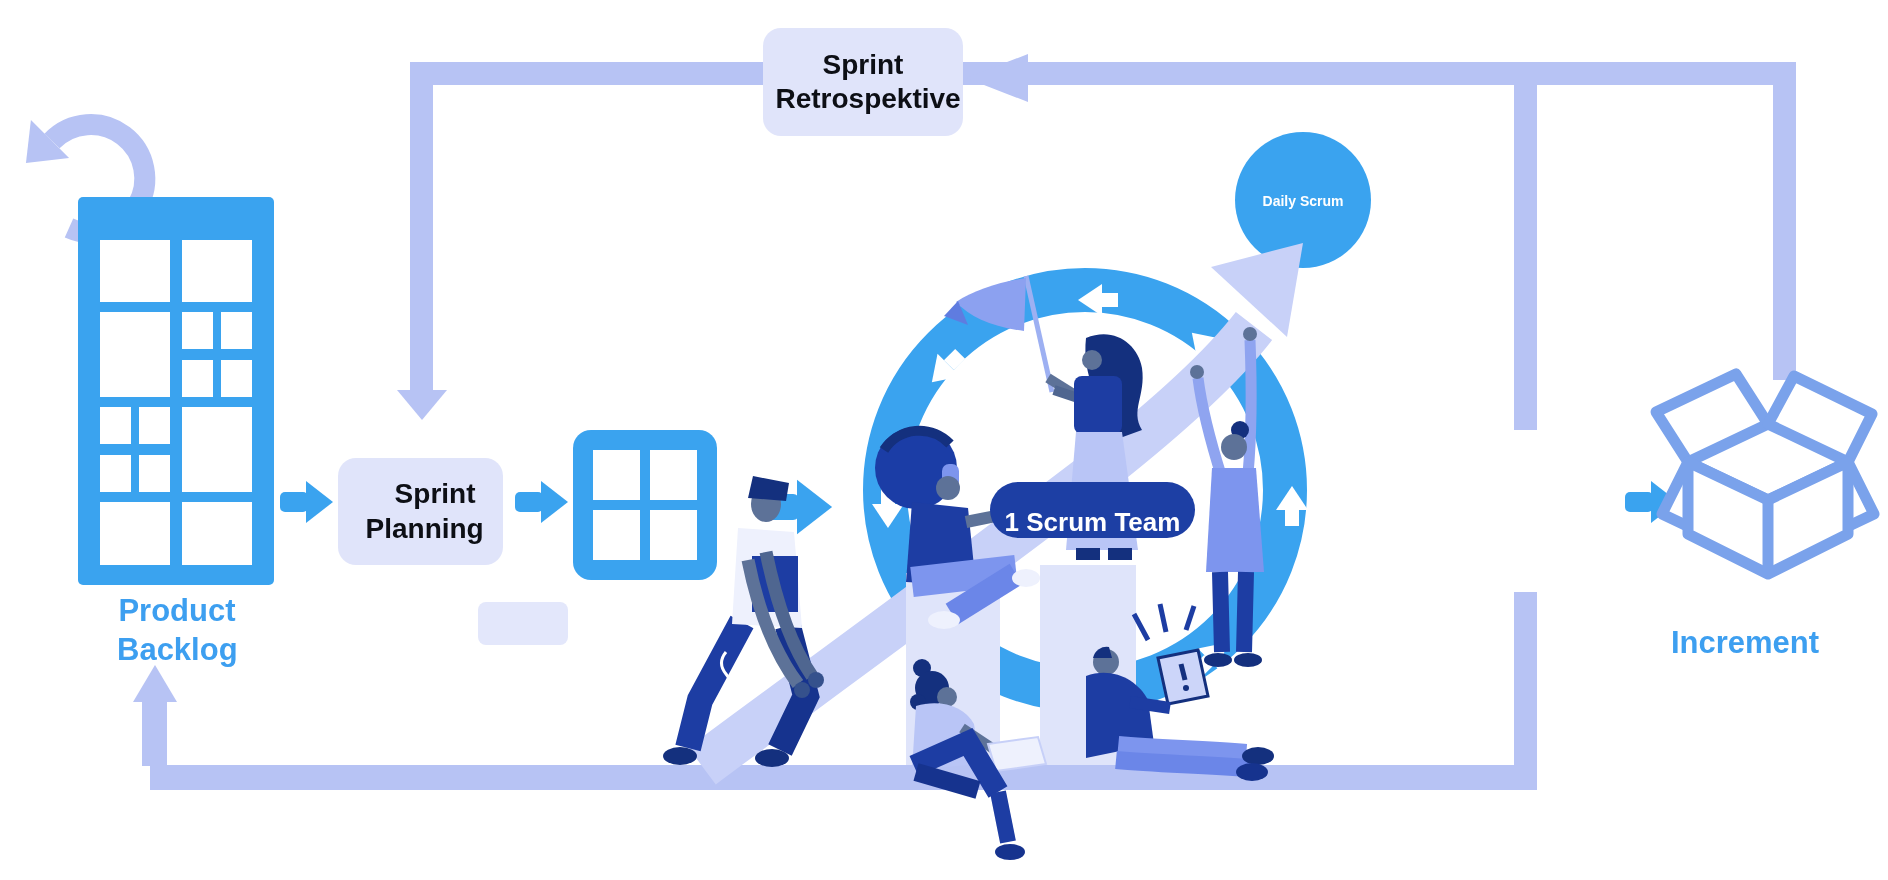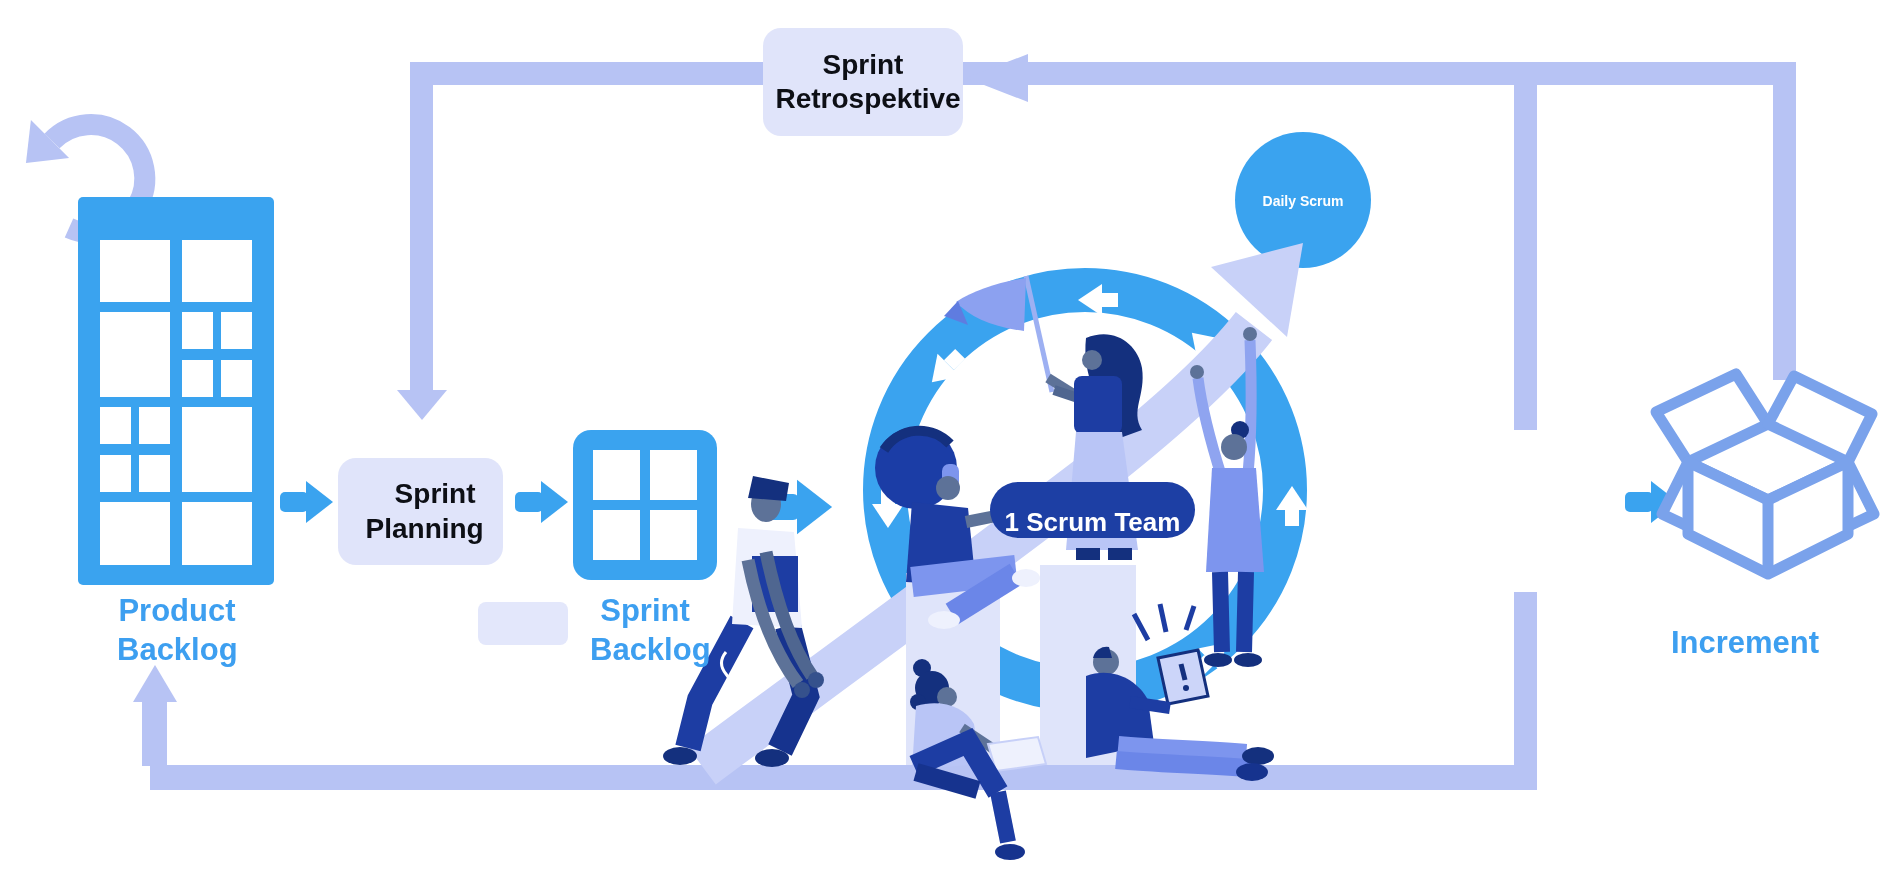--- a/index.html
+++ b/index.html
@@ -275,23 +275,20 @@
 
     <div class="fbox" style="left:338px;top:450px;width:165px;height:107px;pointer-events:auto;">
       <span style="width:110px;text-align:right;">Sprint Planning</span>
     </div>
 
 
     <div class="blabel" style="left:77px;top:592px;width:200px;">
       <span style="display:inline-block;width:120px;">Product Backlog</span>
     </div>
 
-    <div class="blabel" style="left:545px;top:592px;width:200px;">
-      <span style="display:inline-block;width:110px;">Sprint Backlog</span>
-    </div>
 
     <div class="blabel nowrap" style="left:1645px;top:624px;width:200px;">
       <span>Increment</span>
     </div>
 
     <div class="circle-label">
       <span>Daily Scrum</span>
     </div>
 
     <div class="badge">

